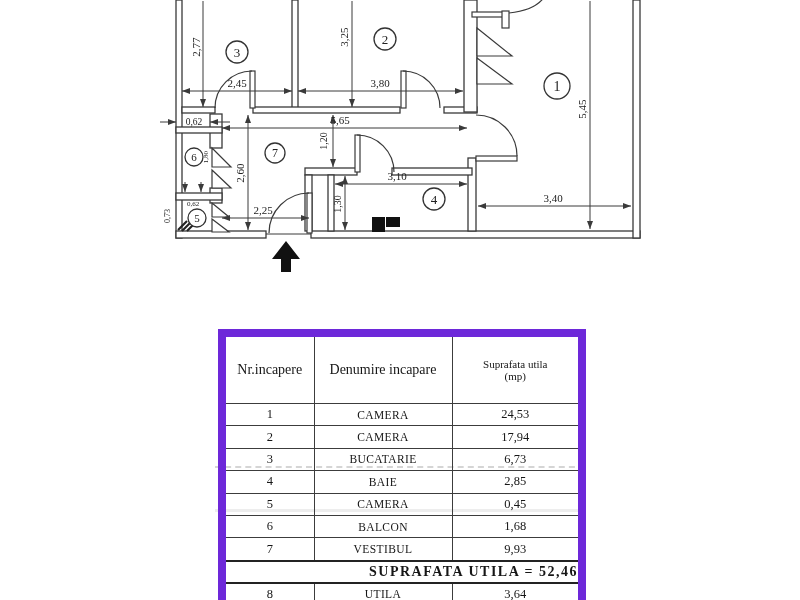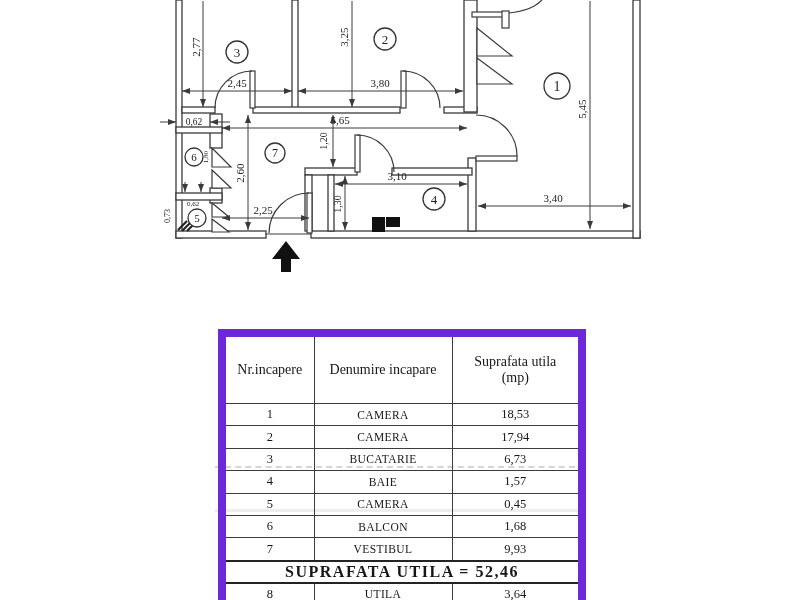--- a/index.html
+++ b/index.html
@@ -19,25 +19,26 @@
   table.schedule td,table.schedule th{
     border:1.6px solid #3c3c3c;text-align:center;vertical-align:middle;
     padding:0;overflow:hidden;
   }
   table.schedule{border:8px solid #6d28d9;}
   col.c1{width:92px}col.c2{width:138px}col.c3{width:130px}
   tr.hdr th{height:66px;font-weight:normal;font-size:14px;}
   tr.datarow td{height:21.4px;font-size:12.5px;}
   tr.datarow td.nm{font-size:11.5px;letter-spacing:.4px;margin-left:20px;}
   tr.total td{
-    height:20px;font-weight:bold;font-size:16px;letter-spacing:1.5px;
+    height:20px;font-weight:bold;font-size:14px;letter-spacing:1.5px;
     border-top:2.6px solid #232323;border-bottom:2.6px solid #232323;
     white-space:nowrap;
-  }
-  .hdr-sub{display:block;font-size:14px;}
+    text-align:right;
+  }
+  .hdr-sub{display:block;font-size:11px;}
   .artifact1{position:absolute;left:215px;top:466px;width:370px;height:0;
     border-top:2px dashed rgba(125,125,125,.32);}
   .artifact2{position:absolute;left:215px;top:509px;width:370px;height:3px;
     background:rgba(130,130,130,.14);}
 </style>
 </head>
 <body>
 
 <svg id="plan" width="800" height="300" viewBox="0 0 800 300">
   <defs>
@@ -204,36 +205,36 @@
       <th>Nr.incapere</th>
       <th>Denumire incapare</th>
       <th>
         <span class="hdr-sub">Suprafata utila</span>
         <span class="hdr-sub">(mp)</span>
       </th>
     </tr>
     <tr class="datarow">
       <td>1</td>
       <td class="nm">CAMERA</td>
-      <td>18,53</td>
+      <td>24,53</td>
     </tr>
     <tr class="datarow">
       <td>2</td>
       <td class="nm">CAMERA</td>
       <td>17,94</td>
     </tr>
     <tr class="datarow">
       <td>3</td>
       <td class="nm">BUCATARIE</td>
       <td>6,73</td>
     </tr>
     <tr class="datarow">
       <td>4</td>
       <td class="nm">BAIE</td>
-      <td>1,57</td>
+      <td>2,85</td>
     </tr>
     <tr class="datarow">
       <td>5</td>
       <td class="nm">CAMERA</td>
       <td>0,45</td>
     </tr>
     <tr class="datarow">
       <td>6</td>
       <td class="nm">BALCON</td>
       <td>1,68</td>

